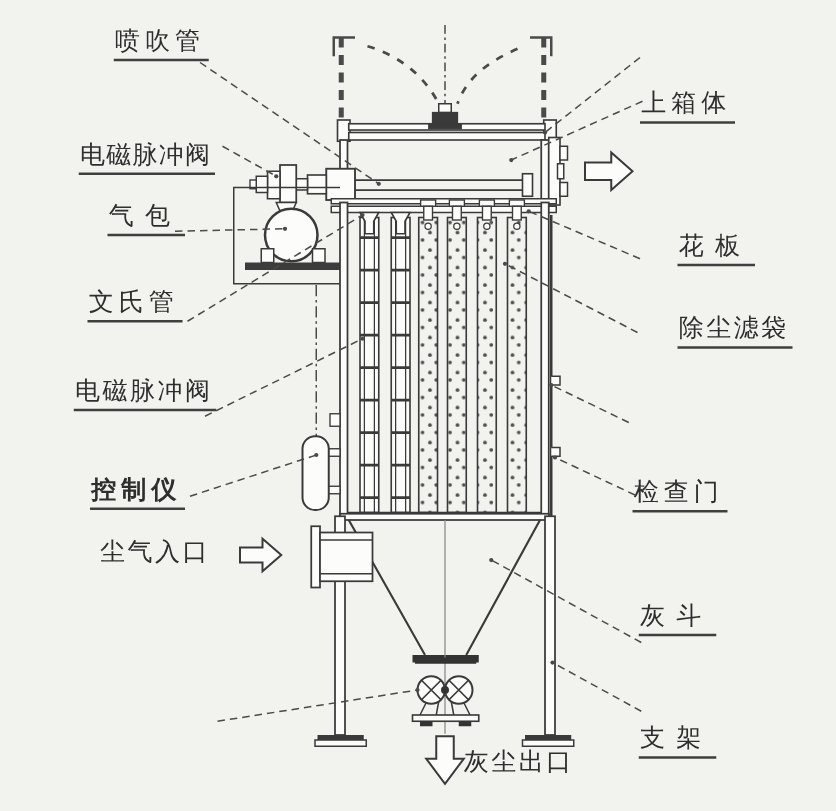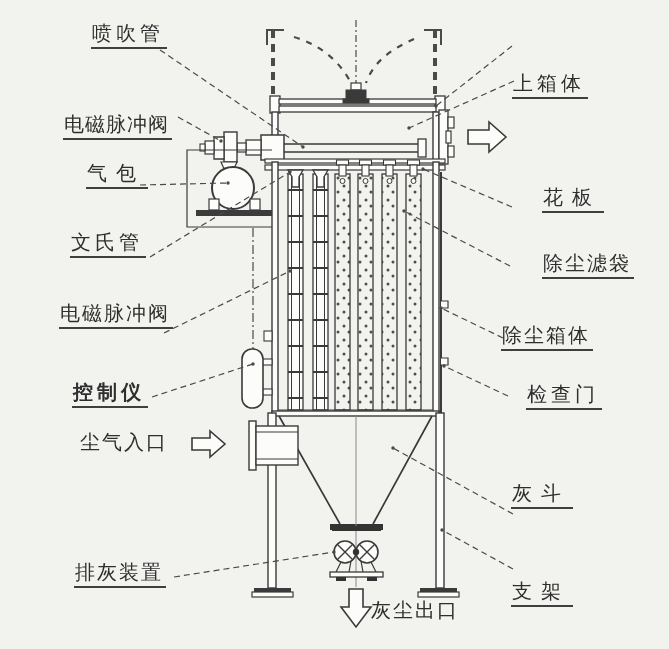--- a/index.html
+++ b/index.html
@@ -225,24 +225,22 @@
     </g>
   </svg>
 
   <div class="lbl ul s3" style="left:91px;top:22px;">喷吹管</div>
   <div class="lbl ul s5" style="left:63px;top:90px;">电磁脉冲阀</div>
   <div class="lbl ul s2" style="left:86px;top:162px;">气包</div>
   <div class="lbl ul s3" style="left:70px;top:231px;">文氏管</div>
   <div class="lbl ul s4" style="left:59px;top:302px;">电磁脉冲阀</div>
   <div class="lbl ul s3" style="left:72px;top:381px;font-weight:bold;">控制仪</div>
   <div class="lbl s4" style="left:80px;top:431px;">尘气入口</div>
-  <div class="lbl ul s4" style="left:74px;top:561px;">排灰装置</div>
 
   <div class="lbl ul s3" style="left:512px;top:72px;">上箱体</div>
   <div class="lbl ul s2" style="left:511px;top:186px;margin-left:31px;">花板</div>
   <div class="lbl ul s4" style="left:508px;top:252px;margin-left:34px;">除尘滤袋</div>
-  <div class="lbl ul s4" style="left:501px;top:324px;">除尘箱体</div>
-  <div class="lbl ul s3" style="left:506px;top:383px;margin-left:20px;">检查门</div>
+  <div class="lbl ul s3" style="left:506px;top:383px;">检查门</div>
   <div class="lbl ul s2" style="left:511px;top:482px;">灰斗</div>
   <div class="lbl ul s2" style="left:511px;top:552px;margin-top:28px;">支架</div>
   <div class="lbl s4" style="left:371px;top:599px;font-family:Liberation Serif, serif;">灰尘出口</div>
 
 </div>
 
 </body></html>

